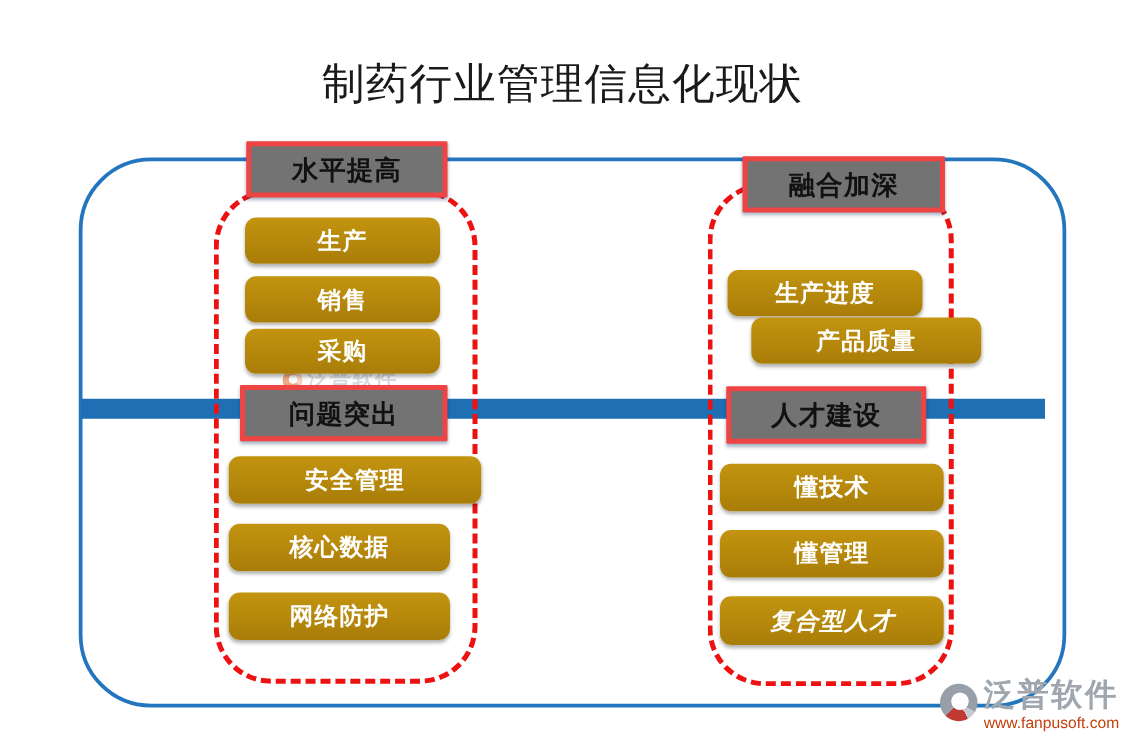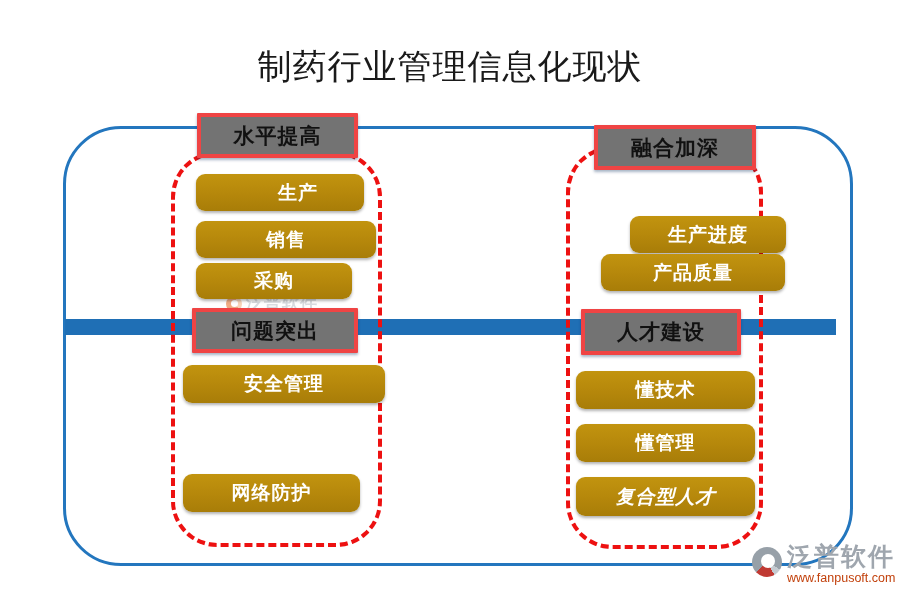--- a/index.html
+++ b/index.html
@@ -93,28 +93,29 @@
     <span class="wm-icon"></span>
     <span class="wm-text">泛普软件</span>
   </div>
 
   <div class="labelbox" style="left:197px;top:113px;width:153px;height:37px;">水平提高</div>
   <div class="labelbox" style="left:192px;top:308px;width:158px;height:37px;">问题突出</div>
 
   <div class="labelbox" style="left:594px;top:109px;width:154px;height:37px;margin-top:16px;">融合加深</div>
   <div class="labelbox" style="left:581px;top:309px;width:152px;height:38px;">人才建设</div>
 
-  <div class="btn" style="left:196px;top:174px;width:132px;height:37px;padding-left:36px;">生产</div>
-  <div class="btn" style="left:196px;top:221px;width:180px;height:37px;">销售</div>
+  <div class="btn" style="left:196px;top:174px;width:156px;height:37px;">生产</div>
+  <div class="btn" style="left:196px;top:221px;width:156px;height:37px;">销售</div>
   <div class="btn" style="left:196px;top:263px;width:156px;height:36px;">采购</div>
 
   <div class="btn" style="left:183px;top:365px;width:202px;height:38px;">安全管理</div>
+  <div class="btn" style="left:183px;top:419px;width:177px;height:38px;">核心数据</div>
   <div class="btn" style="left:183px;top:474px;width:177px;height:38px;">网络防护</div>
 
-  <div class="btn" style="left:582px;top:216px;width:156px;height:37px;margin-left:48px;">生产进度</div>
+  <div class="btn" style="left:582px;top:216px;width:156px;height:37px;">生产进度</div>
   <div class="btn" style="left:582px;top:254px;width:184px;height:37px;margin-left:19px;">产品质量</div>
 
   <div class="btn" style="left:576px;top:371px;width:179px;height:38px;">懂技术</div>
   <div class="btn" style="left:576px;top:424px;width:179px;height:38px;">懂管理</div>
   <div class="btn" style="left:576px;top:477px;width:179px;height:39px;font-style:italic;">复合型人才</div>
 
   <div class="logo">
     <span class="logo-icon"></span>
     <span class="logo-texts">
       <span class="logo-brand">泛普软件</span>

